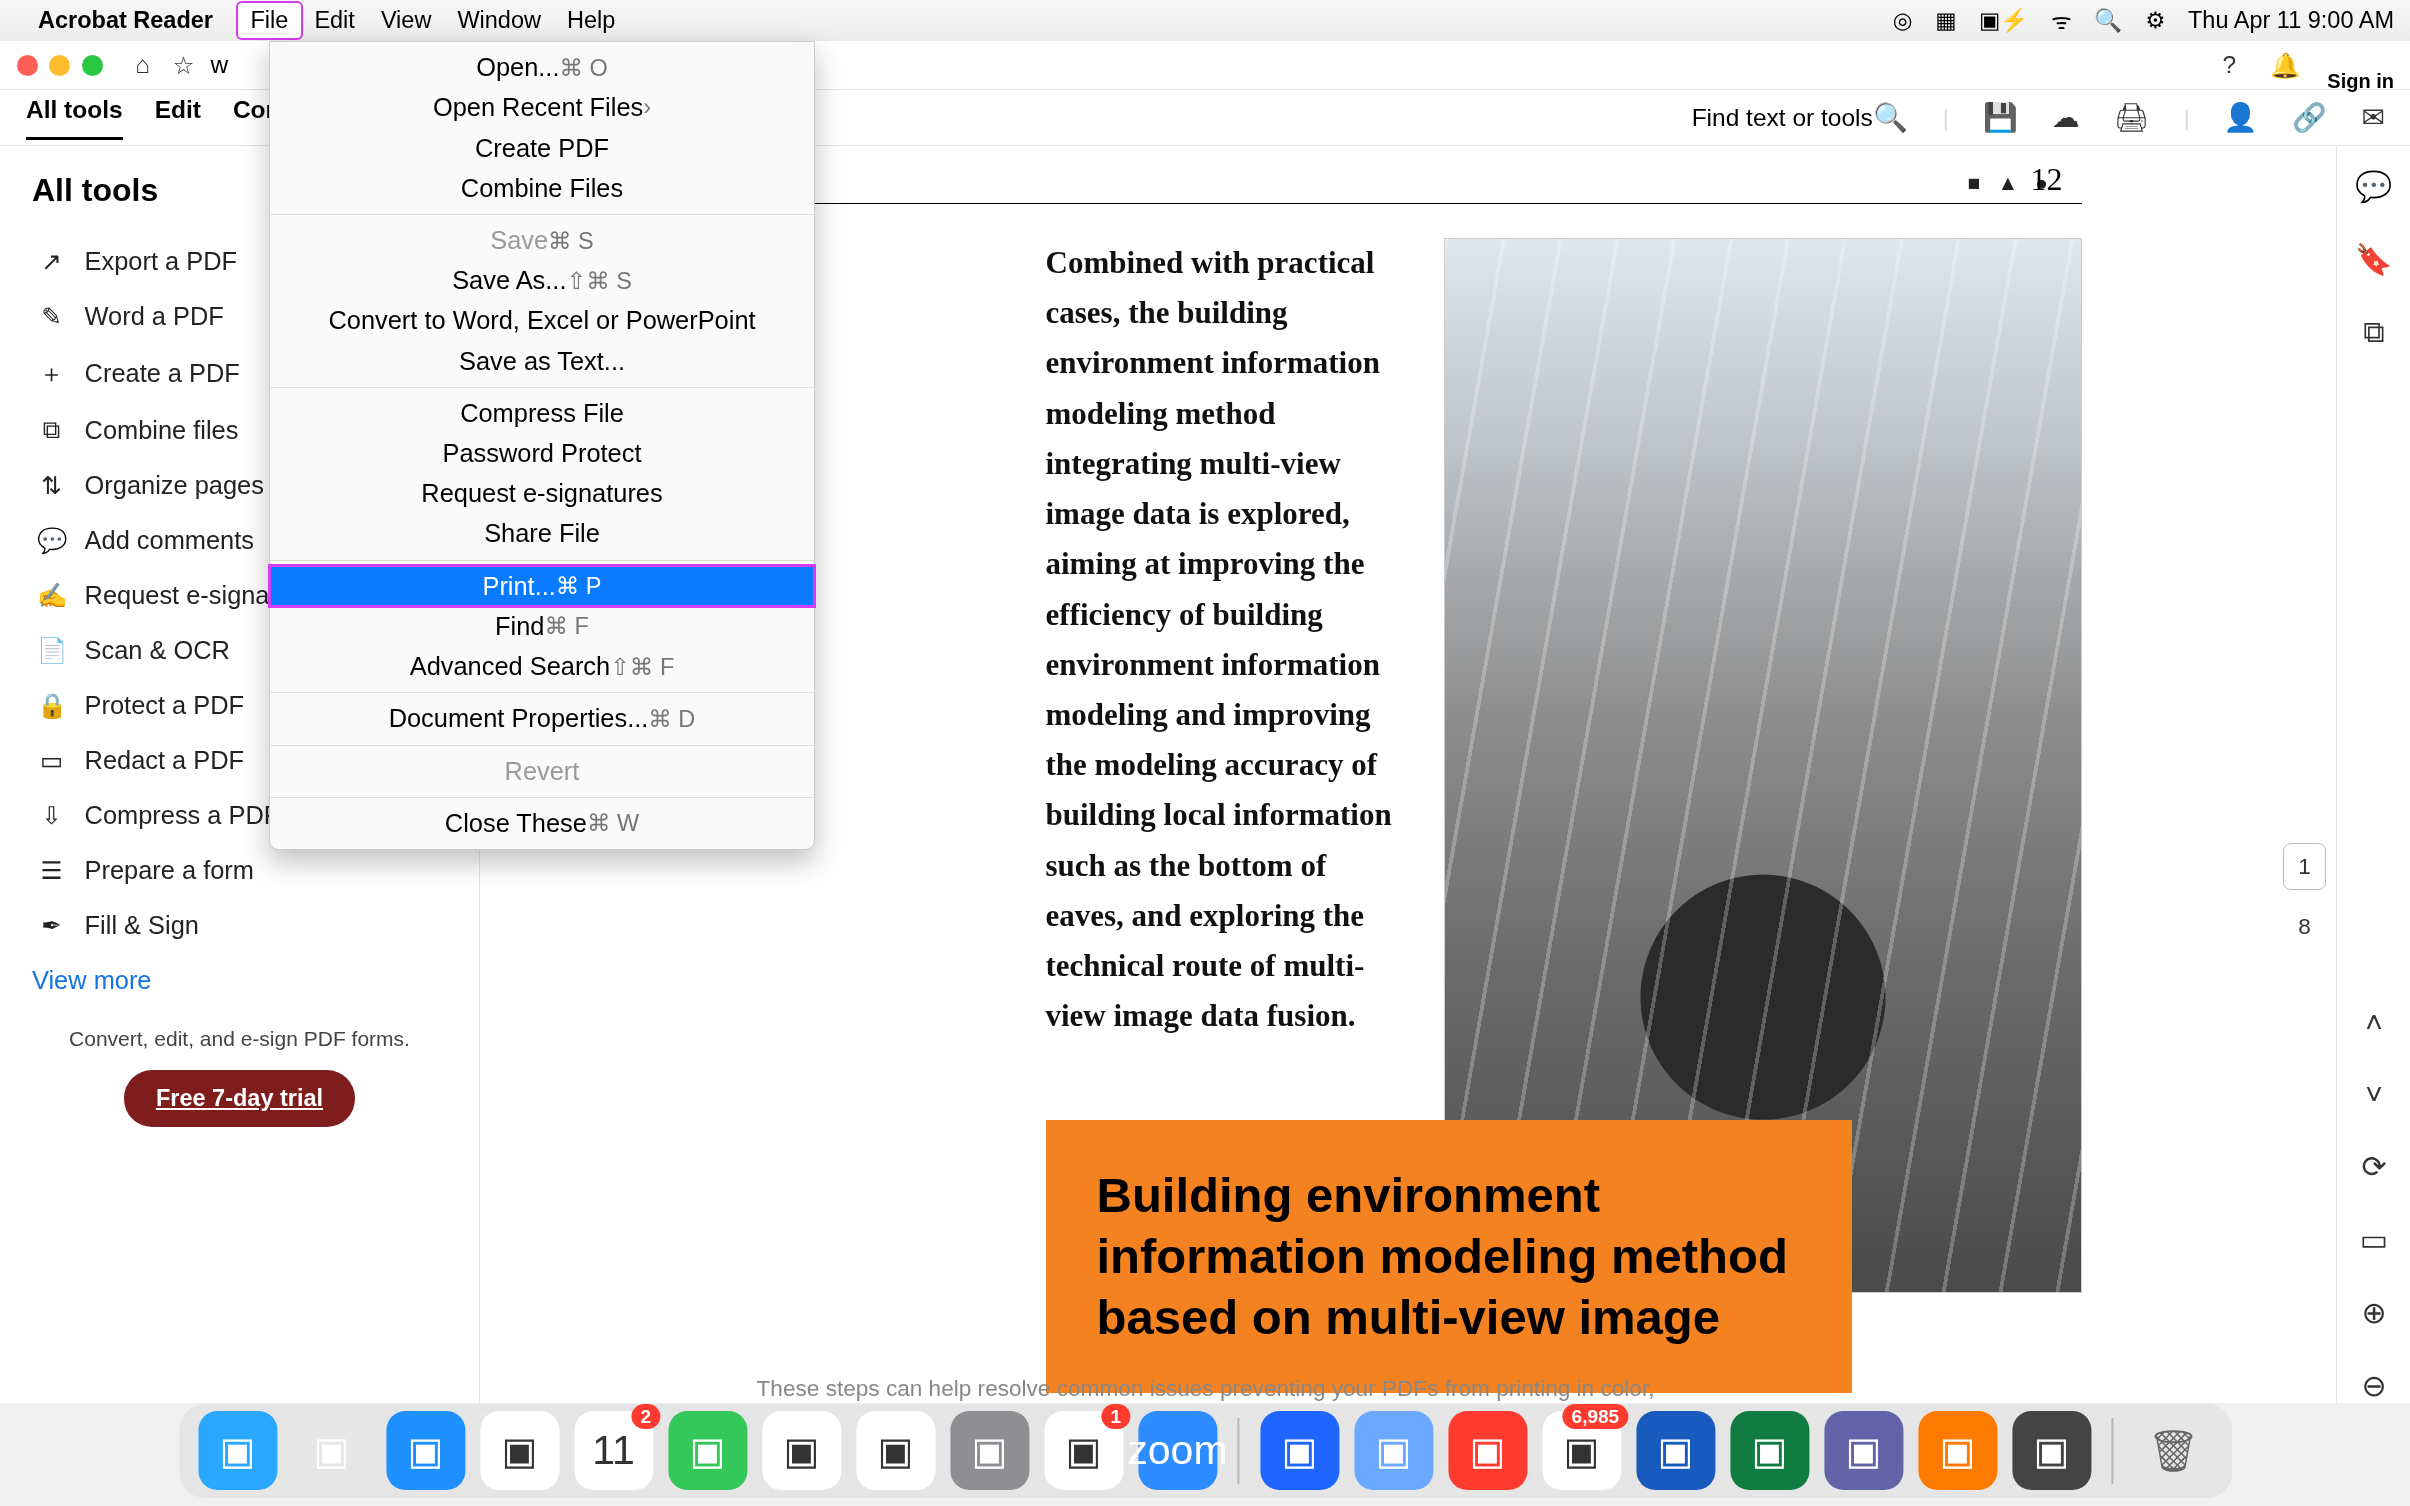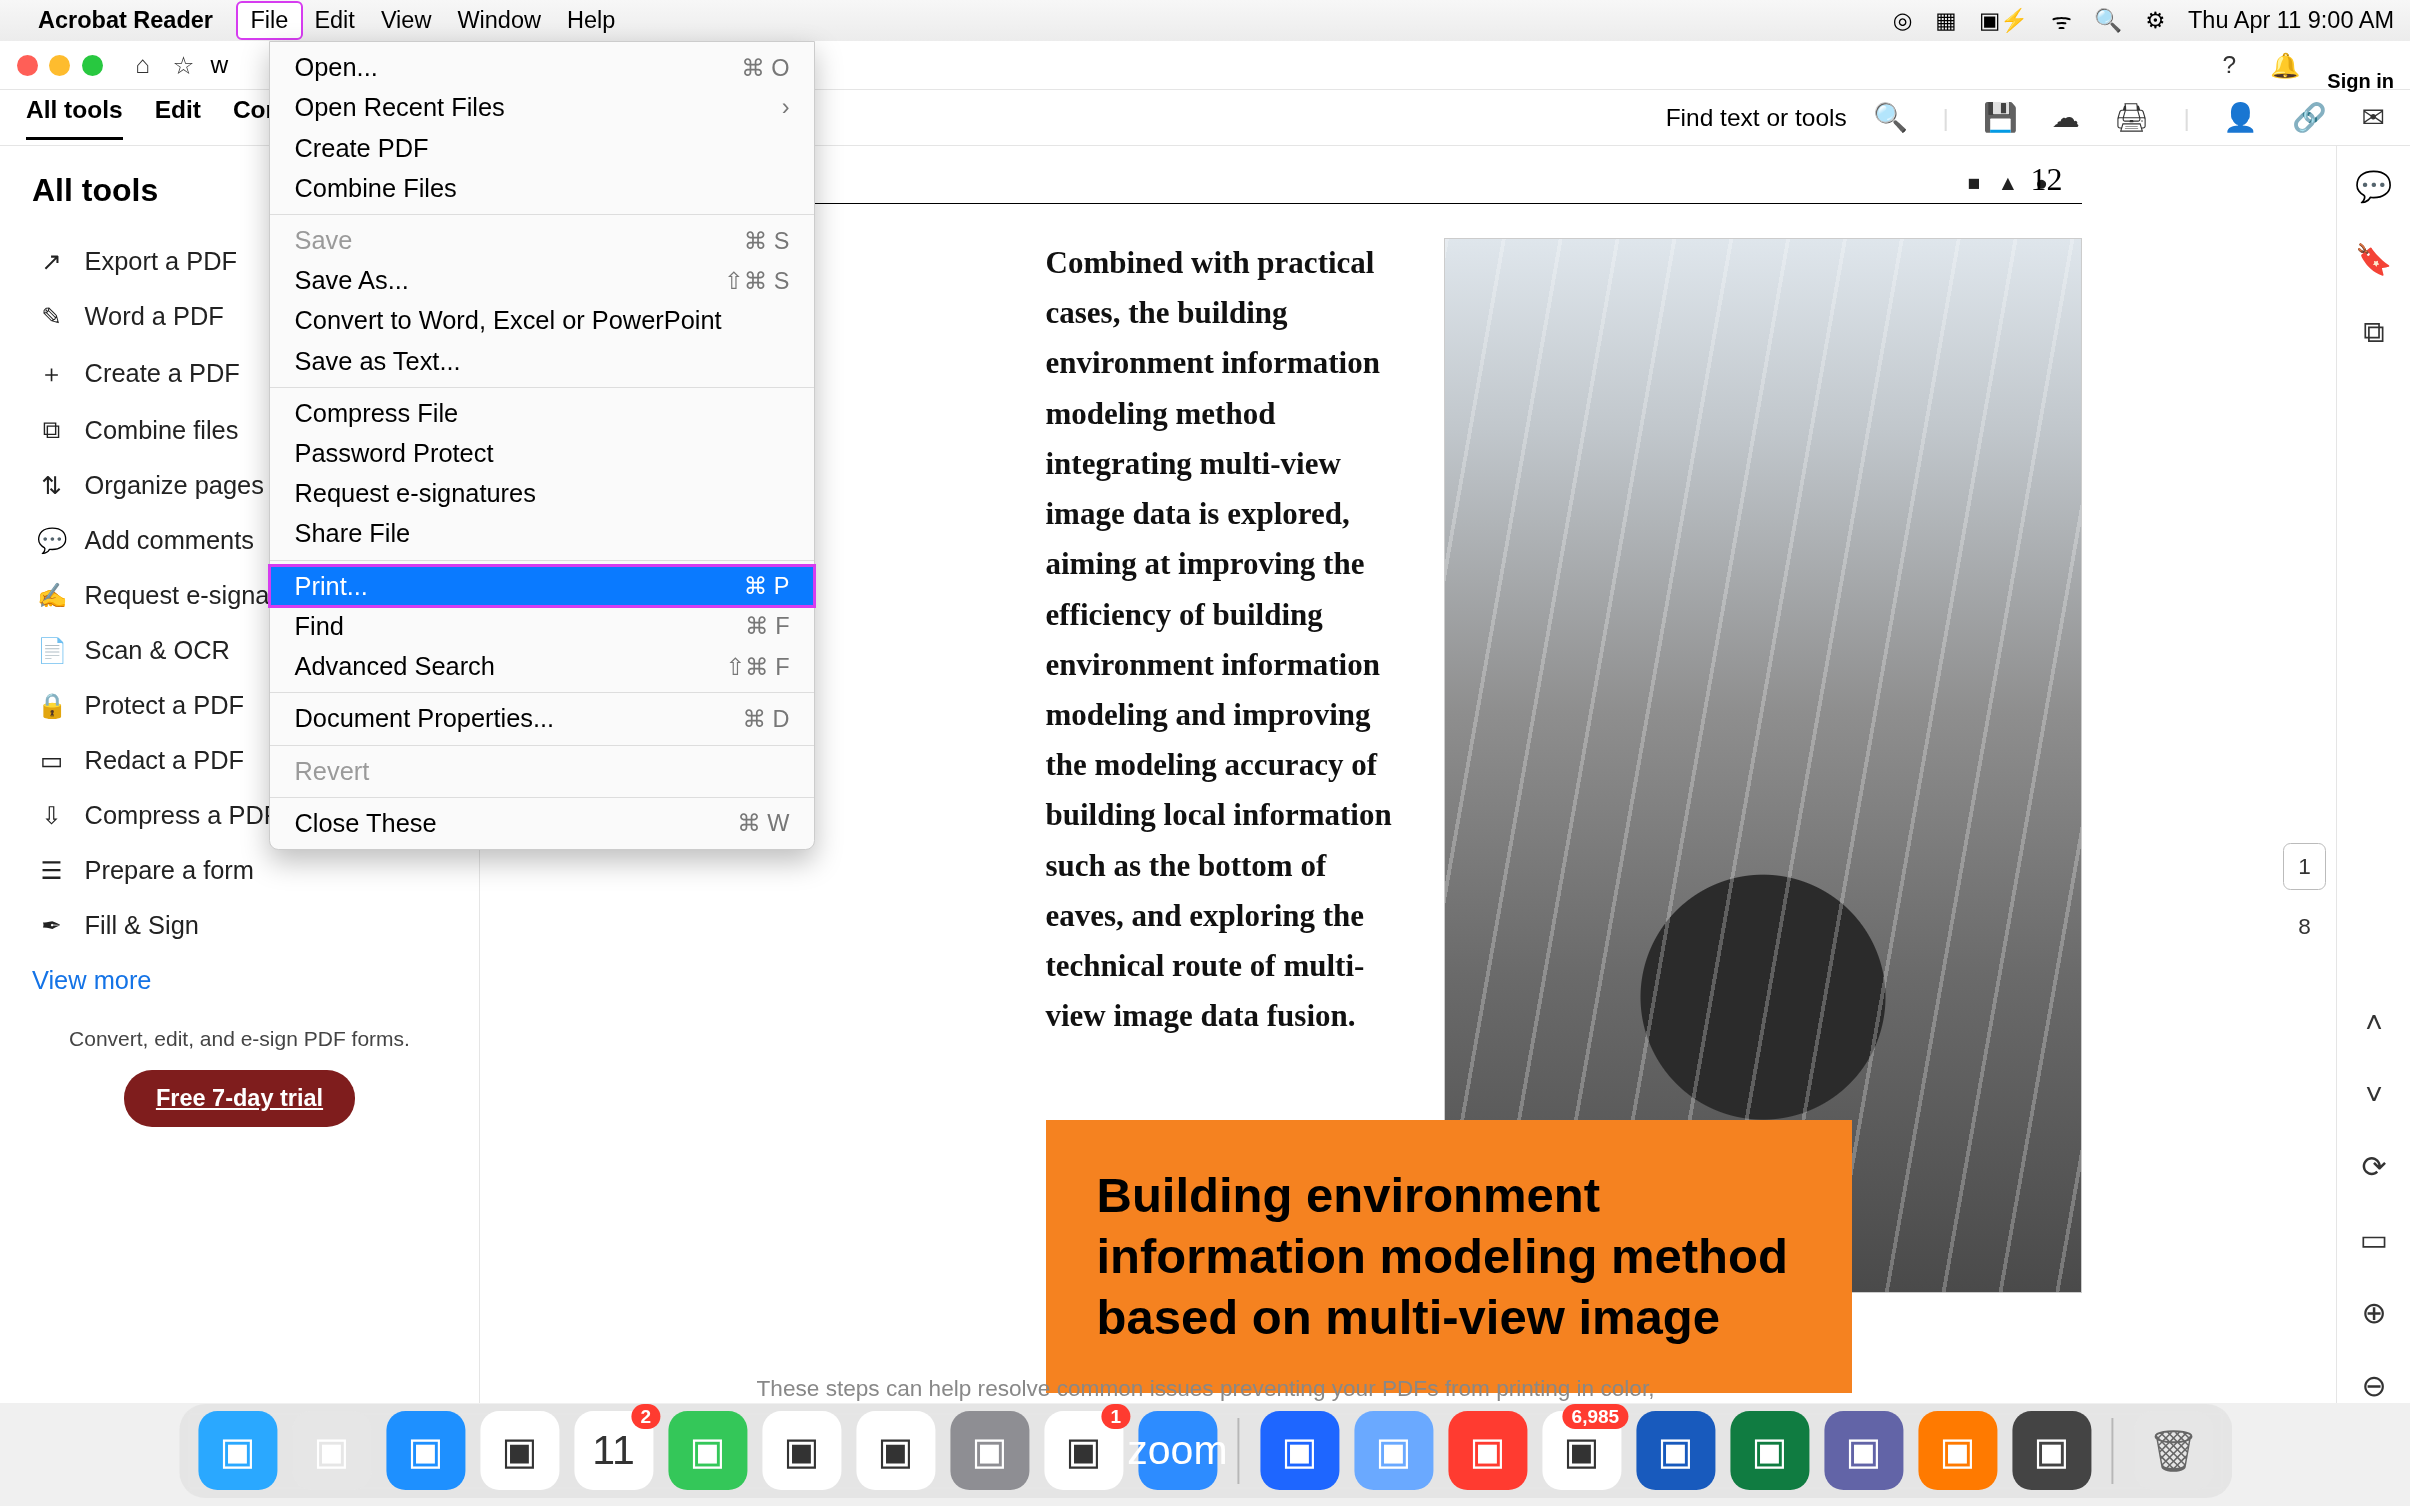--- a/index.html
+++ b/index.html
@@ -21,37 +21,37 @@
 .dot.r{background:#ff5f57;} .dot.y{background:#febc2e;} .dot.g{background:#28c840;}
 .winchrome .ico { width:28px;height:28px; display:flex;align-items:center;justify-content:center; font-size:24.5px; color:#333;}
 .winchrome .right { margin-left:auto; display:flex; align-items:center; gap: 28px; }
 .signin { font-weight:700; font-size:20px;margin-top:32px; }
 
 
 .tbar { height: 56px; background:#fff; display:flex; align-items:center; padding: 0 26px; gap: 32px; border-bottom:0.9px solid #e5e5e5; font-size:24.5px;}
 .tbar .tab { padding-bottom: 13px; border-bottom: 3.8px solid transparent; font-weight:600;}
 .tbar .tab.active { border-bottom-color:#000;}
 .tbar .right { margin-left:auto; display:flex; align-items:center; gap: 34px;}
-.tbar .findt { display:flex; align-items:center; gap:27px;}
+.tbar .findt { display:flex; align-items:center; gap:1px;}
 .tbar .ico { font-size:28px; color:#333; }
 
 .content { display:flex; height: calc(100% - 41px - 49px - 56px - 104px); background:#fff; }
 
 
 .sidebar { width: 480px; border-right:0.9px solid #e5e5e5; padding: 26px 32px; font-size:25.4px; position:relative;}
 .sidebar h2 { font-size:32px; font-weight:800; margin-bottom: 24.5px;}
 .side-item { display:flex; align-items:center; gap:19px; padding: 13px 5.6px; color:#222;}
 .side-item .sic { width:28px; text-align:center; font-size:24.5px;}
 .viewmore { color:#1473e6; margin-top: 13px; display:block;}
 .promo { text-align:center; font-size:21px; color:#444; margin-top: 32px;}
 .trial { display:block; margin: 19px auto 0; background:#7f1d1d; color:#fff; border:none; border-radius: 28px; padding: 15px 32px; font-size:23.5px; font-weight:700;text-decoration:underline;}
 
 
 .ddmenu { position:absolute; left: 269px; top: 41px; width: 546px; background:#fafafa; border:0.9px solid #ccc; border-radius: 0 0 9.4px 9.4px; box-shadow: 0 11.3px 28px rgba(0,0,0,.25); z-index: 500; padding: 5.6px 0; font-size:25.4px;}
-.ddrow { display:flex; align-items:center; justify-content:space-between; padding: 5.6px 24.5px; }
+.ddrow { display:flex; align-items:center; justify-content:center; padding: 5.6px 24.5px; }
 .ddrow.sel { background:#0a7aff; color:#fff; outline:3.8px solid #d63cf0; outline-offset:-1.9px;}
 .ddrow.disabled { color:#9a9a9a;}
 .ddsep { height:0.9px; background:#ddd; margin: 5.6px 0;}
 .ddshort { color:#777; font-size:23.5px;}
 .ddrow.sel .ddshort{color:#fff;}
 
 
 .page { flex:1; background:#fff; display:flex; justify-content:center; padding: 19px 0; overflow:hidden; position:relative;}
 .sheet { width: 1347px; background:#fff; position:relative;}
 .pageno { position:absolute; right:19px; top:-3.8px; font-size:32px; font-family: Georgia, serif;}

